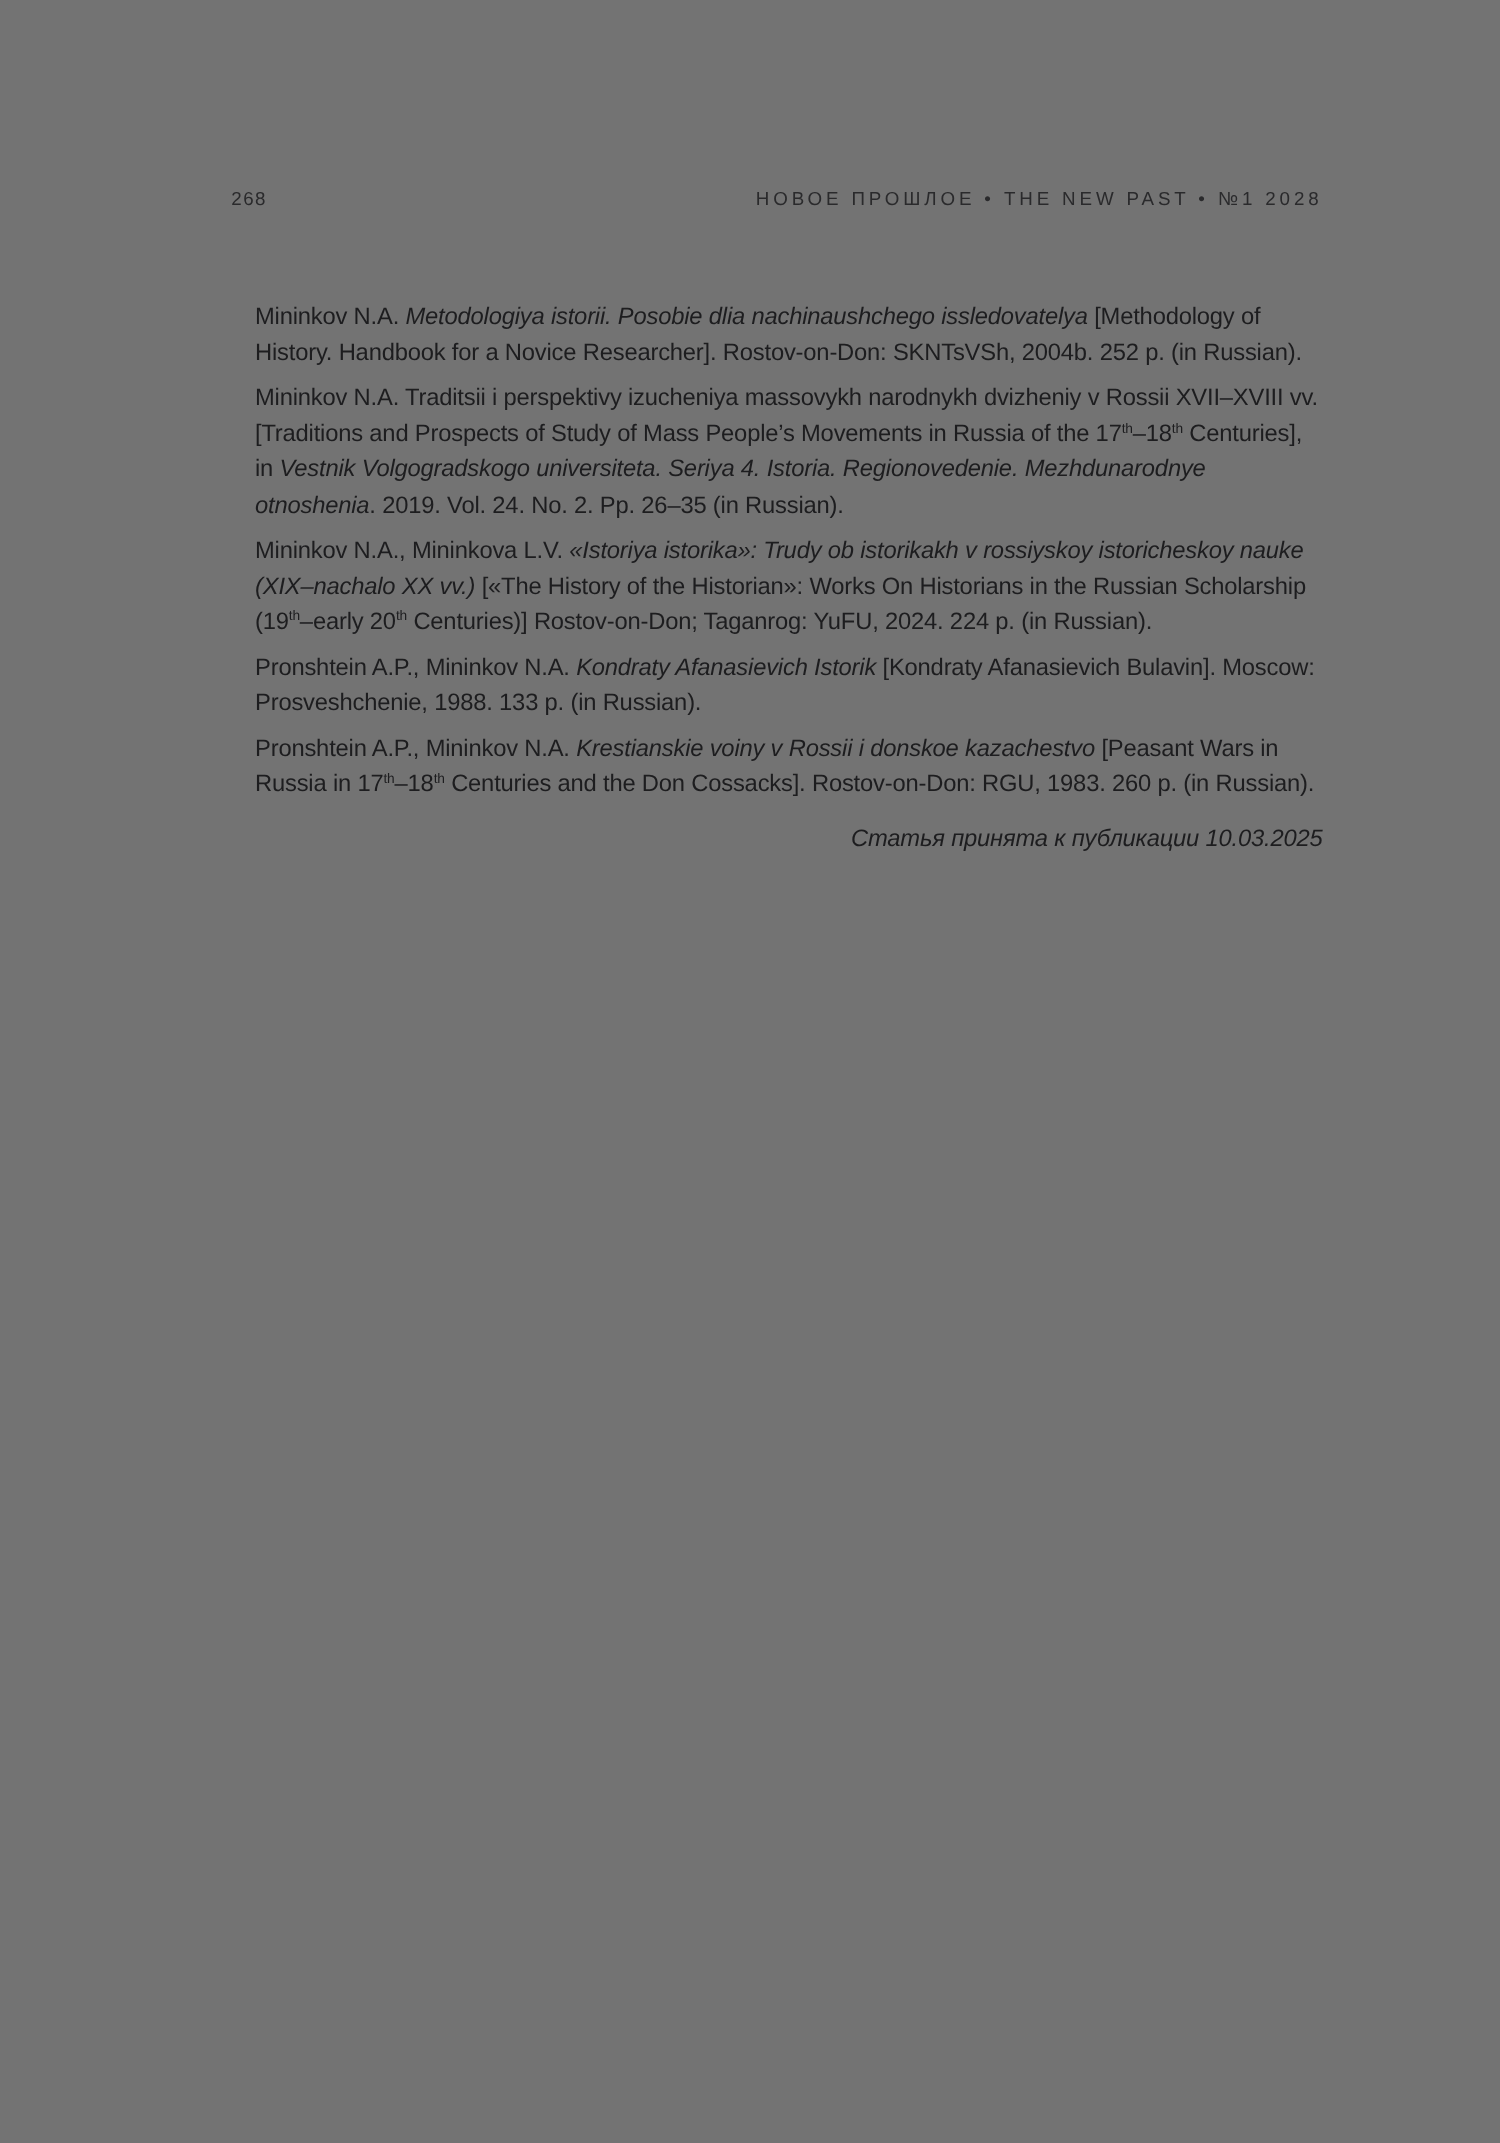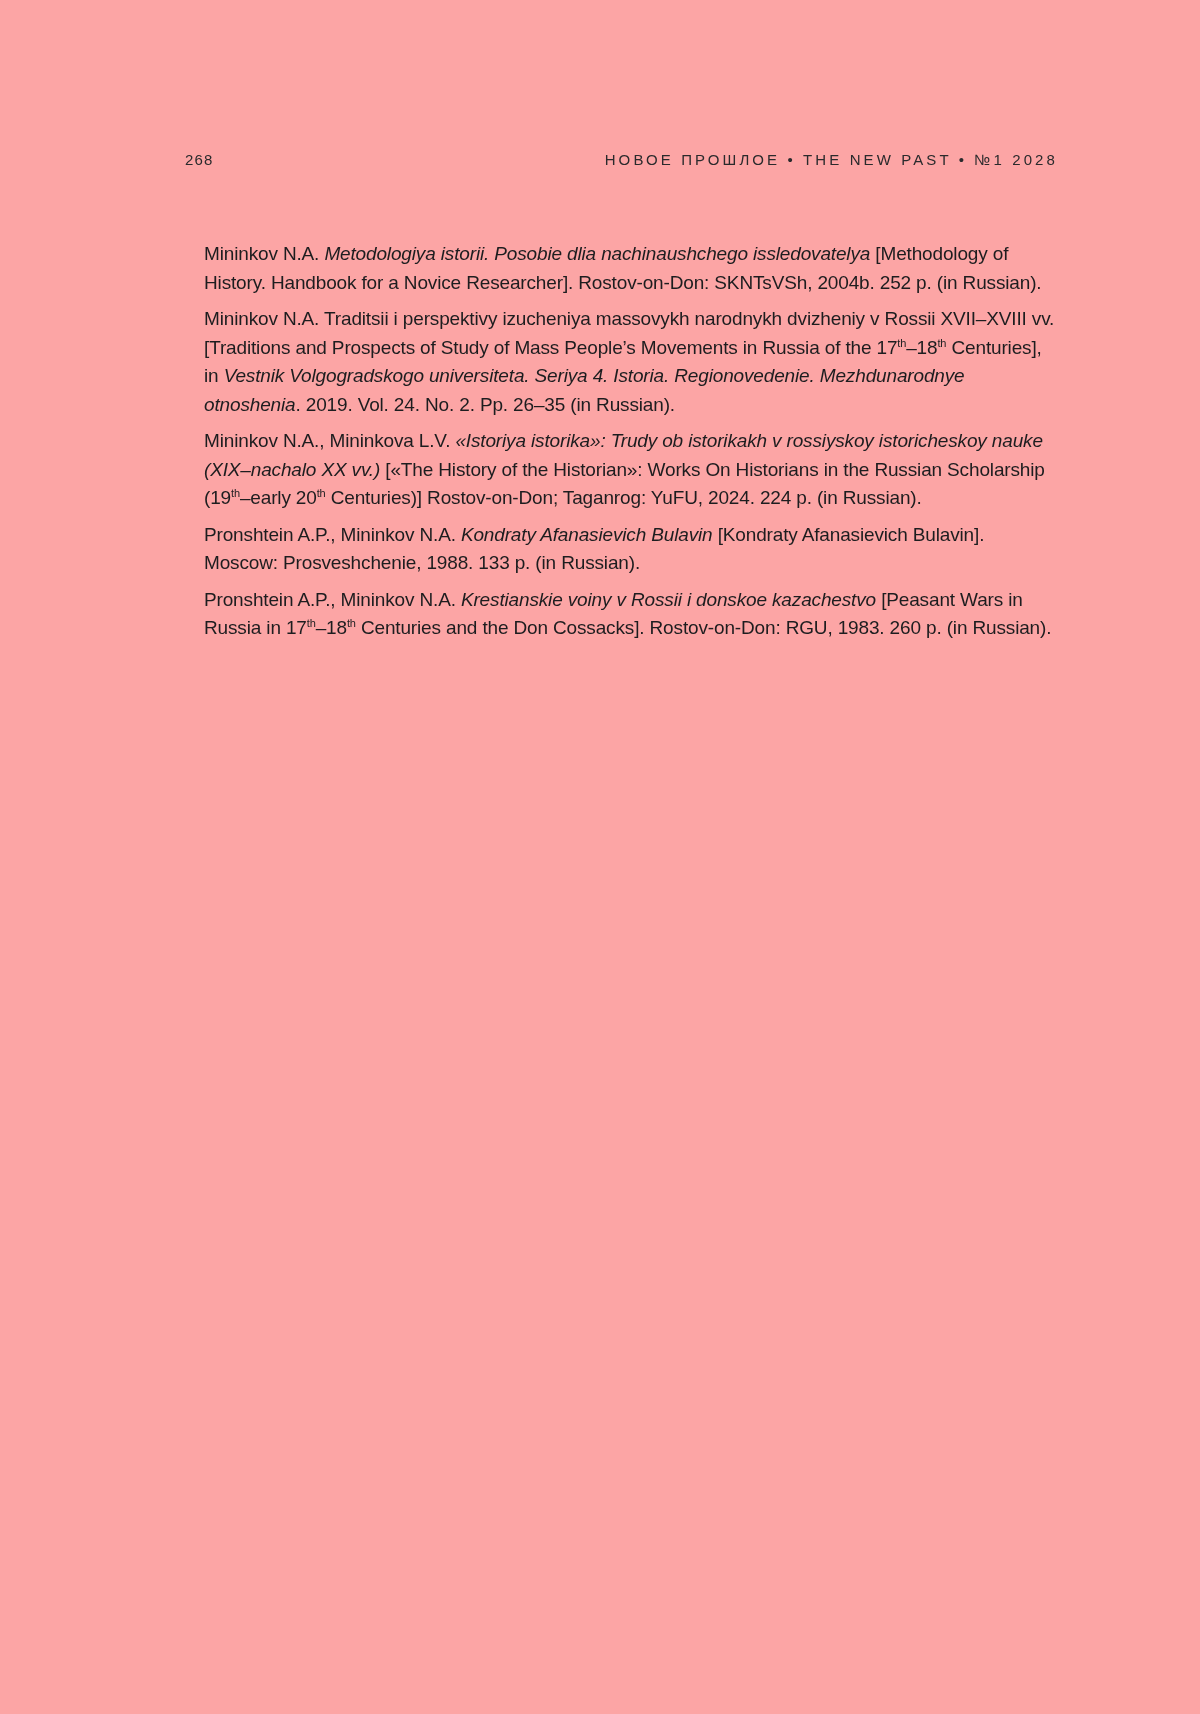--- a/index.html
+++ b/index.html
@@ -8,21 +8,21 @@
     width: 1200px;
     height: 1714px;
     position: relative;
     font-family: "Liberation Sans", sans-serif;
     color: #1d1d1f;
     overflow: hidden;
   }
   .page {
     position: absolute;
     inset: 0;
-    background: #fca5a5;
+    background: #737373;
   }
   .page-header {
     position: absolute;
     top: 151px;
     left: 185px;
     width: 873px;
     display: flex;
     justify-content: space-between;
     align-items: baseline;
     font-size: 15px;
@@ -80,18 +80,19 @@
   <header class="page-header">
     <span class="page-num">268</span>
     <span class="journal-title">НОВОЕ ПРОШЛОЕ • THE NEW PAST • №1 2028</span>
   </header>
 
   <main class="content">
     <div class="refs">
         <p class="ref"><span>Mininkov N.A. </span><span class="it">Metodologiya istorii. Posobie dlia nachinaushchego issledovatelya</span><span> [Methodology of History. Handbook for a Novice Researcher]. Rostov-on-Don: SKNTsVSh, 2004b. 252 p. (in Russian).</span></p>
         <p class="ref"><span>Mininkov N.A. Traditsii i perspektivy izucheniya massovykh narodnykh dvizheniy v Rossii XVII–XVIII vv. [Traditions and Prospects of Study of Mass People’s Movements in Russia of the 17</span><sup>th</sup><span>–18</span><sup>th</sup><span> Centuries], in </span><span class="it">Vestnik Volgogradskogo universiteta. Seriya 4. Istoria. Regionovedenie. Mezhdunarodnye otnoshenia</span><span>. 2019. Vol. 24. No. 2. Pp. 26–35 (in Russian).</span></p>
         <p class="ref"><span>Mininkov N.A., Mininkova L.V. </span><span class="it">«Istoriya istorika»: Trudy ob istorikakh v rossiyskoy istoricheskoy nauke (XIX–nachalo XX vv.)</span><span> [«The History of the Historian»: Works On Historians in the Russian Scholarship (19</span><sup>th</sup><span>–early 20</span><sup>th</sup><span> Centuries)] Rostov-on-Don; Taganrog: YuFU, 2024. 224 p. (in Russian).</span></p>
-        <p class="ref"><span>Pronshtein A.P., Mininkov N.A. </span><span class="it">Kondraty Afanasievich Bulavin</span><span> [Kondraty Afanasievich Bulavin]. Moscow: Prosveshchenie, 1988. 133 p. (in Russian).</span></p>
+        <p class="ref"><span>Pronshtein A.P., Mininkov N.A. </span><span class="it">Kondraty Afanasievich Istorik</span><span> [Kondraty Afanasievich Bulavin]. Moscow: Prosveshchenie, 1988. 133 p. (in Russian).</span></p>
         <p class="ref"><span>Pronshtein A.P., Mininkov N.A. </span><span class="it">Krestianskie voiny v Rossii i donskoe kazachestvo</span><span> [Peasant Wars in Russia in 17</span><sup>th</sup><span>–18</span><sup>th</sup><span> Centuries and the Don Cossacks]. Rostov-on-Don: RGU, 1983. 260 p. (in Russian).</span></p>
       </div>
+    <div class="accept-note">Статья принята к публикации 10.03.2025</div>
   </main>
 
 </div>
 
 </body></html>

